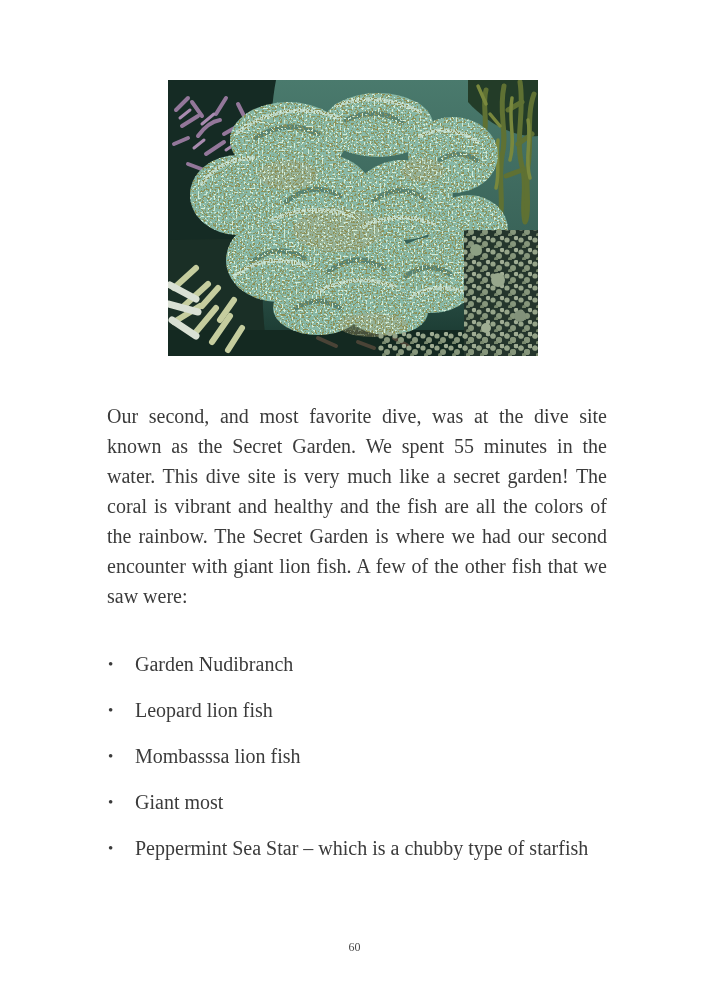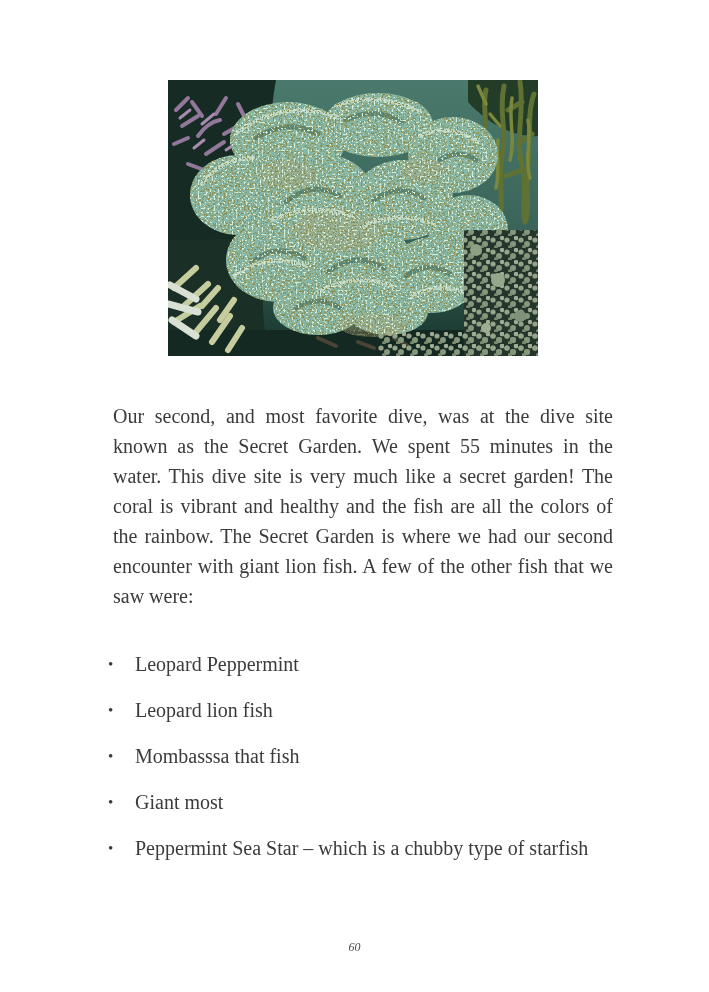--- a/index.html
+++ b/index.html
@@ -16,21 +16,21 @@
     position: absolute;
     left: 168px;
     top: 80px;
     width: 370px;
     height: 276px;
     margin: 0;
   }
   .photo svg { display: block; width: 100%; height: 100%; }
   .para {
     position: absolute;
-    left: 113px;
+    left: 107px;
     top: 401px;
     width: 500px;
     margin: 0;
     font-size: 20px;
     line-height: 30px;
     text-align: justify;
     text-justify: inter-word;
   }
   .list {
     position: absolute;
@@ -63,21 +63,20 @@
   }
   .pageno {
     position: absolute;
     left: 0;
     right: 0;
     top: 940px;
     text-align: center;
     font-size: 12px;
     line-height: 14px;
     color: #4a4a4a;
-    font-style: italic;
   }
 </style>
 </head>
 <body>
 
 <div class="page">
 
   <figure class="photo">
     <svg viewBox="0 0 370 276" preserveAspectRatio="none">
       <defs>
@@ -240,29 +239,29 @@
         <circle cx="318" cy="248" r="5" fill="#9fae93"></circle>
       </g>
     </svg>
   </figure>
 
   <p class="para">Our second, and most favorite dive, was at the dive site known as the Secret Garden. We spent 55 minutes in the water. This dive site is very much like a secret garden! The coral is vibrant and healthy and the fish are all the colors of the rainbow. The Secret Garden is where we had our second encounter with giant lion fish. A few of the other fish that we saw were:</p>
 
   <ul class="list">
     <li>
       <span class="bullet">•</span>
-      <span class="li-text">Leopard Peppermint</span>
+      <span class="li-text">Garden Nudibranch</span>
     </li>
     <li>
       <span class="bullet">•</span>
       <span class="li-text">Leopard lion fish</span>
     </li>
     <li>
       <span class="bullet">•</span>
-      <span class="li-text">Mombasssa that fish</span>
+      <span class="li-text">Mombasssa lion fish</span>
     </li>
     <li>
       <span class="bullet">•</span>
       <span class="li-text">Giant most</span>
     </li>
     <li>
       <span class="bullet">•</span>
       <span class="li-text">Peppermint Sea Star – which is a chubby type of starfish</span>
     </li>
   </ul>

